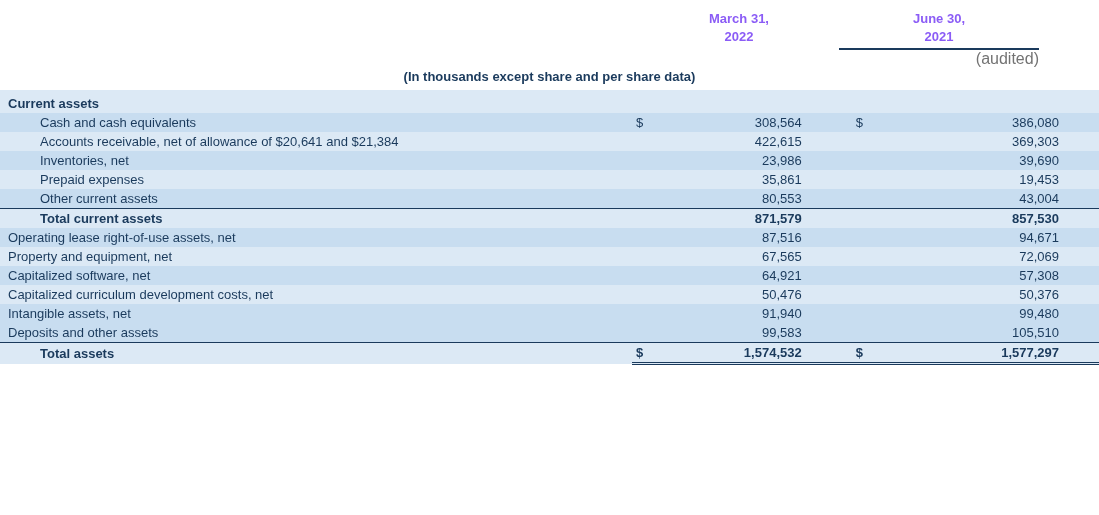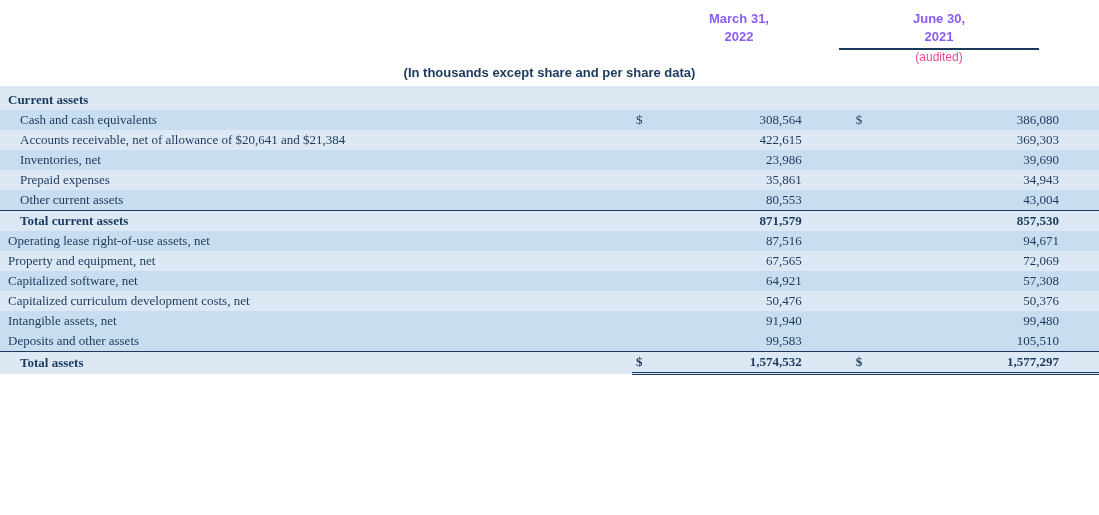--- a/index.html
+++ b/index.html
@@ -33,55 +33,54 @@
       border-bottom: 2px solid #1a3a5c;
       padding-bottom: 2px;
     }
     .audited-row {
       display: flex;
       justify-content: flex-end;
       padding-right: 60px;
     }
     .audited-cell {
       width: 200px;
-      text-align: center;
-      font-size: 12px;
-      color: #ec4899;
+      text-align: right;
+      font-size: 16px;
+      color: #737373;
       padding-bottom: 1px;
     }
     .subtitle-row {
       text-align: center;
       font-weight: bold;
       font-size: 13px;
       color: #1a3a5c;
       margin-bottom: 6px;
     }
     table {
       width: 100%;
       border-collapse: collapse;
-      font-family: Liberation Serif, serif;
     }
     tr {
       background: #dce9f5;
     }
     tr:nth-child(even) {
       background: #c8ddf0;
     }
     td {
       padding: 2px 4px;
       color: #1a3a5c;
       font-size: 13px;
       white-space: nowrap;
     }
     .label-col {
       width: 460px;
       padding-left: 8px;
     }
     .indent {
-      padding-left: 20px;
+      padding-left: 40px;
       margin-left: 12px;
     }
     .bold-row td {
       font-weight: bold;
     }
     .currency-col {
       width: 30px;
       text-align: left;
     }
     .value-col {
@@ -145,21 +144,21 @@
           <td class="currency-col"></td>
           <td class="value-col">23,986</td>
           <td class="currency-col2"></td>
           <td class="value-col2">39,690</td>
         </tr>
         <tr style="background: rgb(220, 233, 245);">
           <td class="label-col indent">Prepaid expenses</td>
           <td class="currency-col"></td>
           <td class="value-col">35,861</td>
           <td class="currency-col2"></td>
-          <td class="value-col2">34,943</td>
+          <td class="value-col2">19,453</td>
         </tr>
         <tr style="background: rgb(200, 221, 240);">
           <td class="label-col indent" style="border-bottom: 1px solid rgb(26, 58, 92);">Other current assets</td>
           <td class="currency-col" style="border-bottom: 1px solid rgb(26, 58, 92);"></td>
           <td class="value-col" style="border-bottom: 1px solid rgb(26, 58, 92); margin-top: 40px;">80,553</td>
           <td class="currency-col2" style="border-bottom: 1px solid rgb(26, 58, 92);"></td>
           <td class="value-col2" style="border-bottom: 1px solid rgb(26, 58, 92);">43,004</td>
         </tr>
         <tr class="bold-row" style="background: rgb(220, 233, 245);">
           <td class="label-col indent">Total current assets</td>

